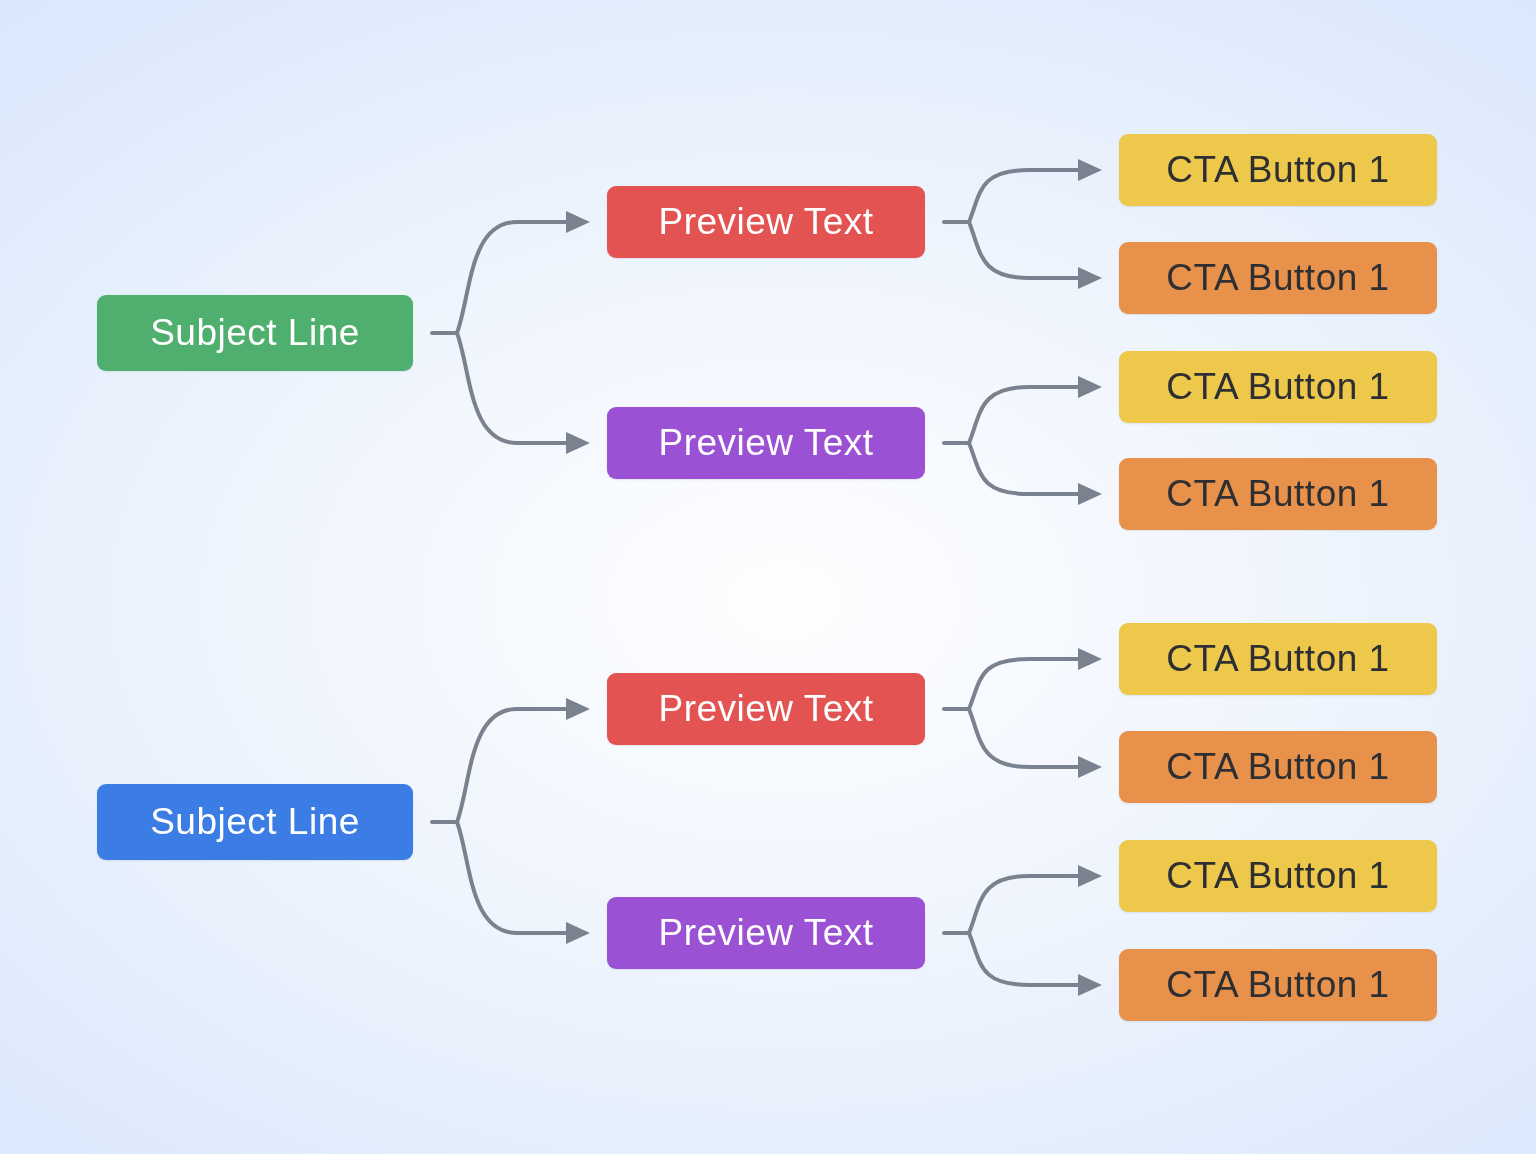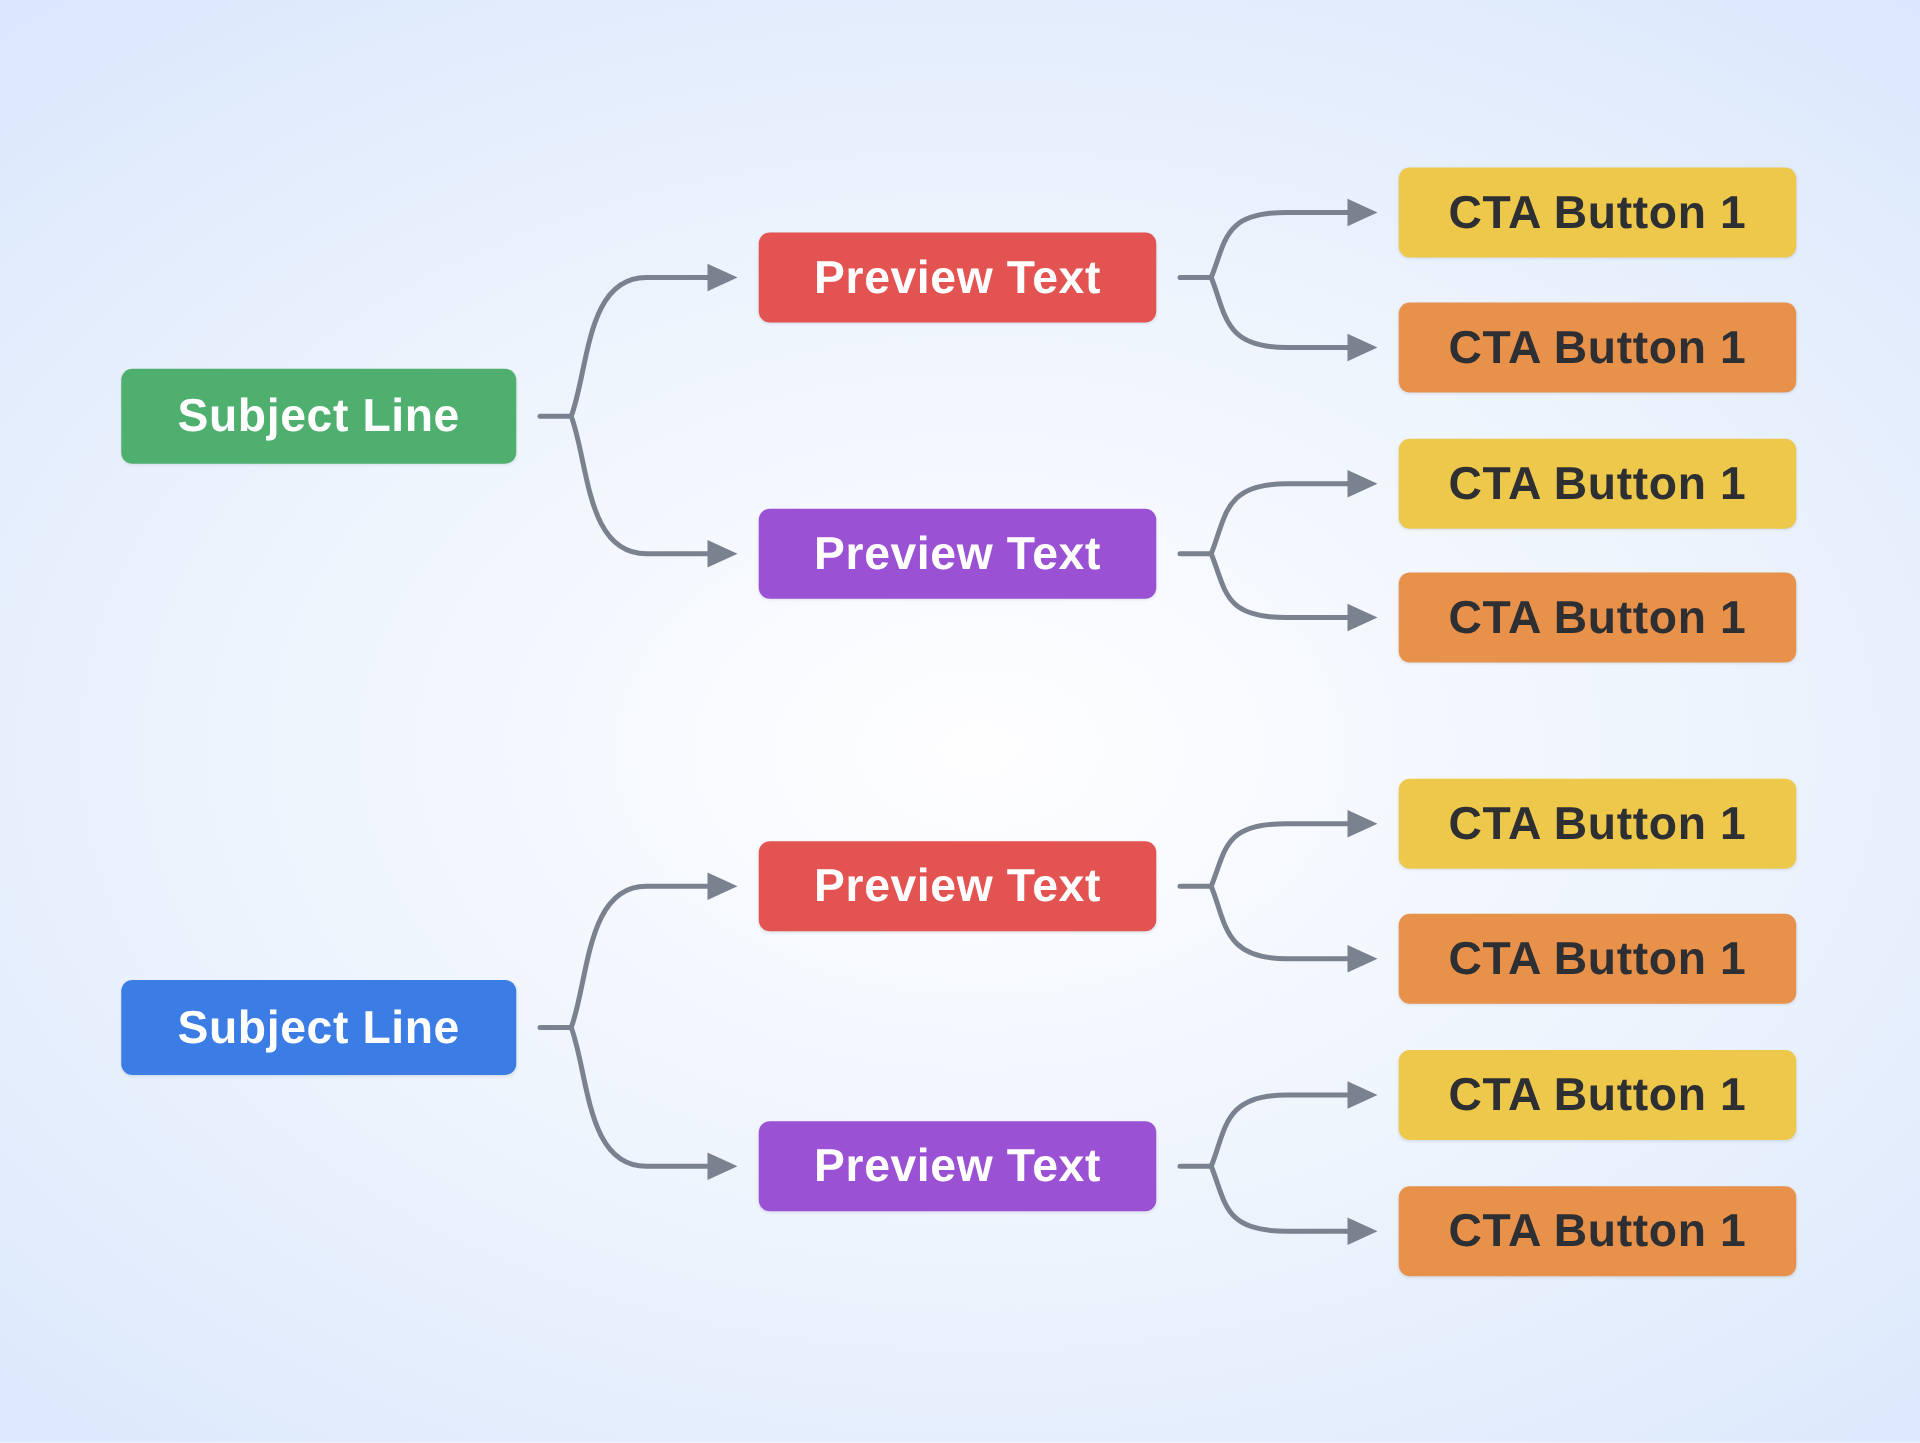--- a/index.html
+++ b/index.html
@@ -12,21 +12,20 @@
     background:radial-gradient(90% 80% at 51% 52%, #fefeff 0%, #eef4fd 42%, #dde9fc 78%, #d9e7fc 100%);
   }
   .connector-layer{position:absolute;left:0;top:0;width:1536px;height:1154px;}
   .cpath{fill:none;stroke:#7a8290;stroke-width:4;stroke-linecap:round;}
   .ahead{fill:#7a8290;stroke:none;}
   .node{
     position:absolute;display:flex;align-items:center;justify-content:center;
     border-radius:9px;font-size:37px;letter-spacing:.5px;color:#ffffff;
     box-shadow:0 1px 2px rgba(40,60,90,.10);
     white-space:nowrap;
-    font-weight:bold;
   }
   .node.cta{color:#2e2f33;}
   
   .p-subject-1{left:97px;top:295px;width:316px;height:76px;}
   .p-preview-1{left:607px;top:186px;width:318px;height:72px;}
   .p-preview-2{left:607px;top:407px;width:318px;height:72px;}
   .p-cta-1{left:1119px;top:134px;width:318px;height:72px;}
   .p-cta-2{left:1119px;top:242px;width:318px;height:72px;}
   .p-cta-3{left:1119px;top:351px;width:318px;height:72px;}
   .p-cta-4{left:1119px;top:458px;width:318px;height:72px;}

